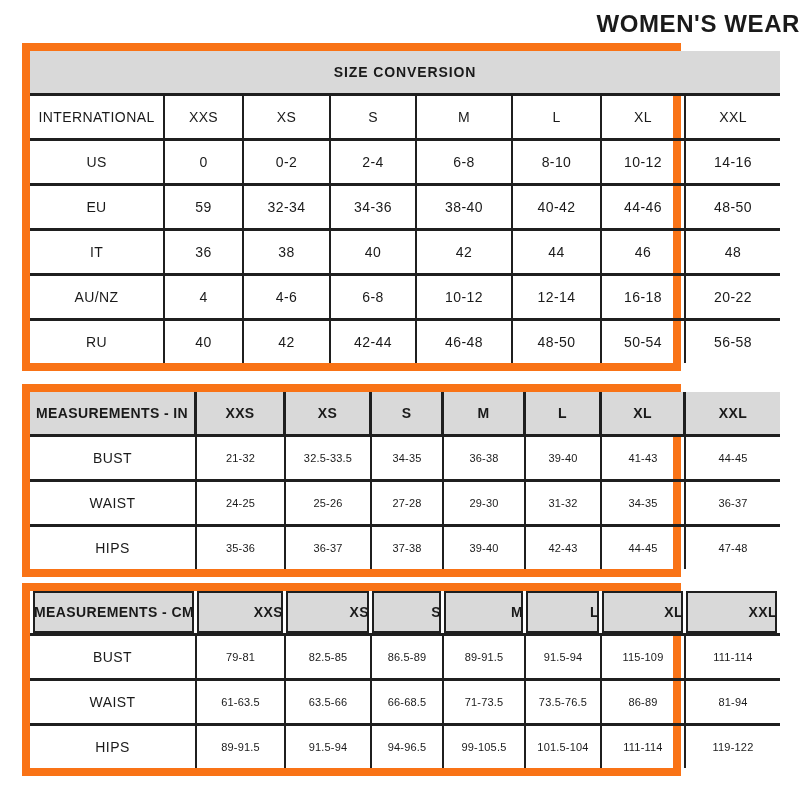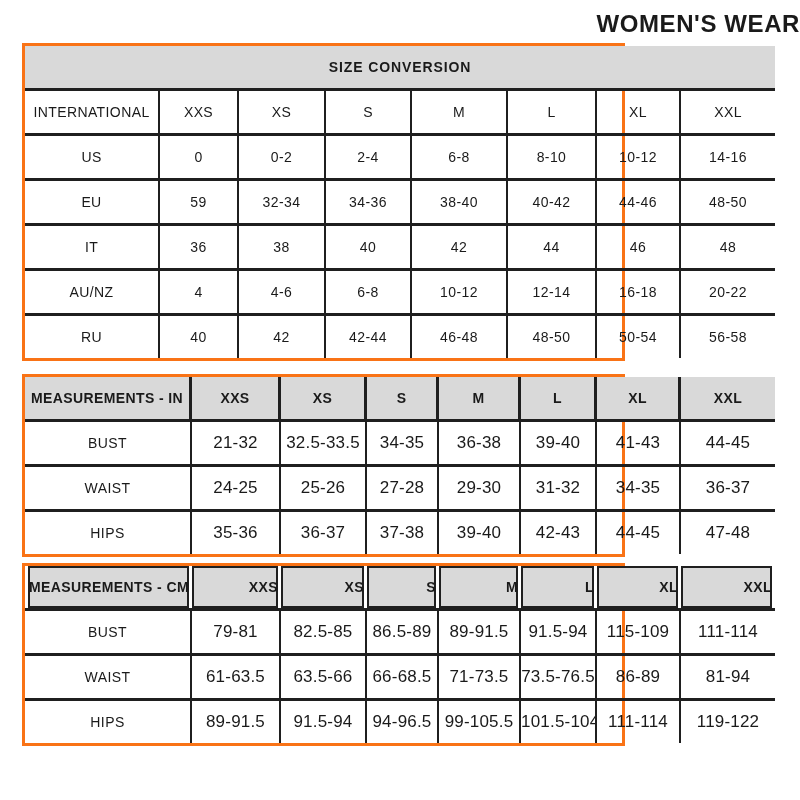--- a/index.html
+++ b/index.html
@@ -13,23 +13,23 @@
   .title {
     margin: 0;
     height: 43px;
     padding-top: 10px;
     text-align: right;
     font-size: 24px;
     font-weight: 700;
     letter-spacing: 0.6px;
   }
   .tblwrap {
-    width: 603px;
+    width: 659px;
     margin-left: 22px;
-    border: 3px solid #f97316;
+    border: 8px solid #f97316;
     background: #ffffff;
   }
   .wrap-t1 { margin-bottom: 13px; }
   .wrap-t2 { margin-bottom: 6px; }
   table {
     border-collapse: separate;
     border-spacing: 0;
     table-layout: fixed;
     width: 750px;
   }
@@ -66,21 +66,21 @@
 
   
   .gapped tr.mhead td {
     border-right: 3px solid #ffffff;
     box-shadow: inset 0 0 0 2px #1f1f1f;
     text-align: right;
   }
   .gapped tr.mhead td:first-child { border-left: 3px solid #ffffff; }
   .gapped tr.mhead td:last-child { border-right: 3px solid #ffffff; }
 
-  .mval { font-size: 17px; letter-spacing: 0.2px; }
+  .mval { font-size: 11px; letter-spacing: 0.2px; }
 </style>
 </head>
 <body>
 
 <div>
 
   <h1 class="title">WOMEN'S WEAR</h1>
 
   <div class="tblwrap wrap-t1">
     <table>

